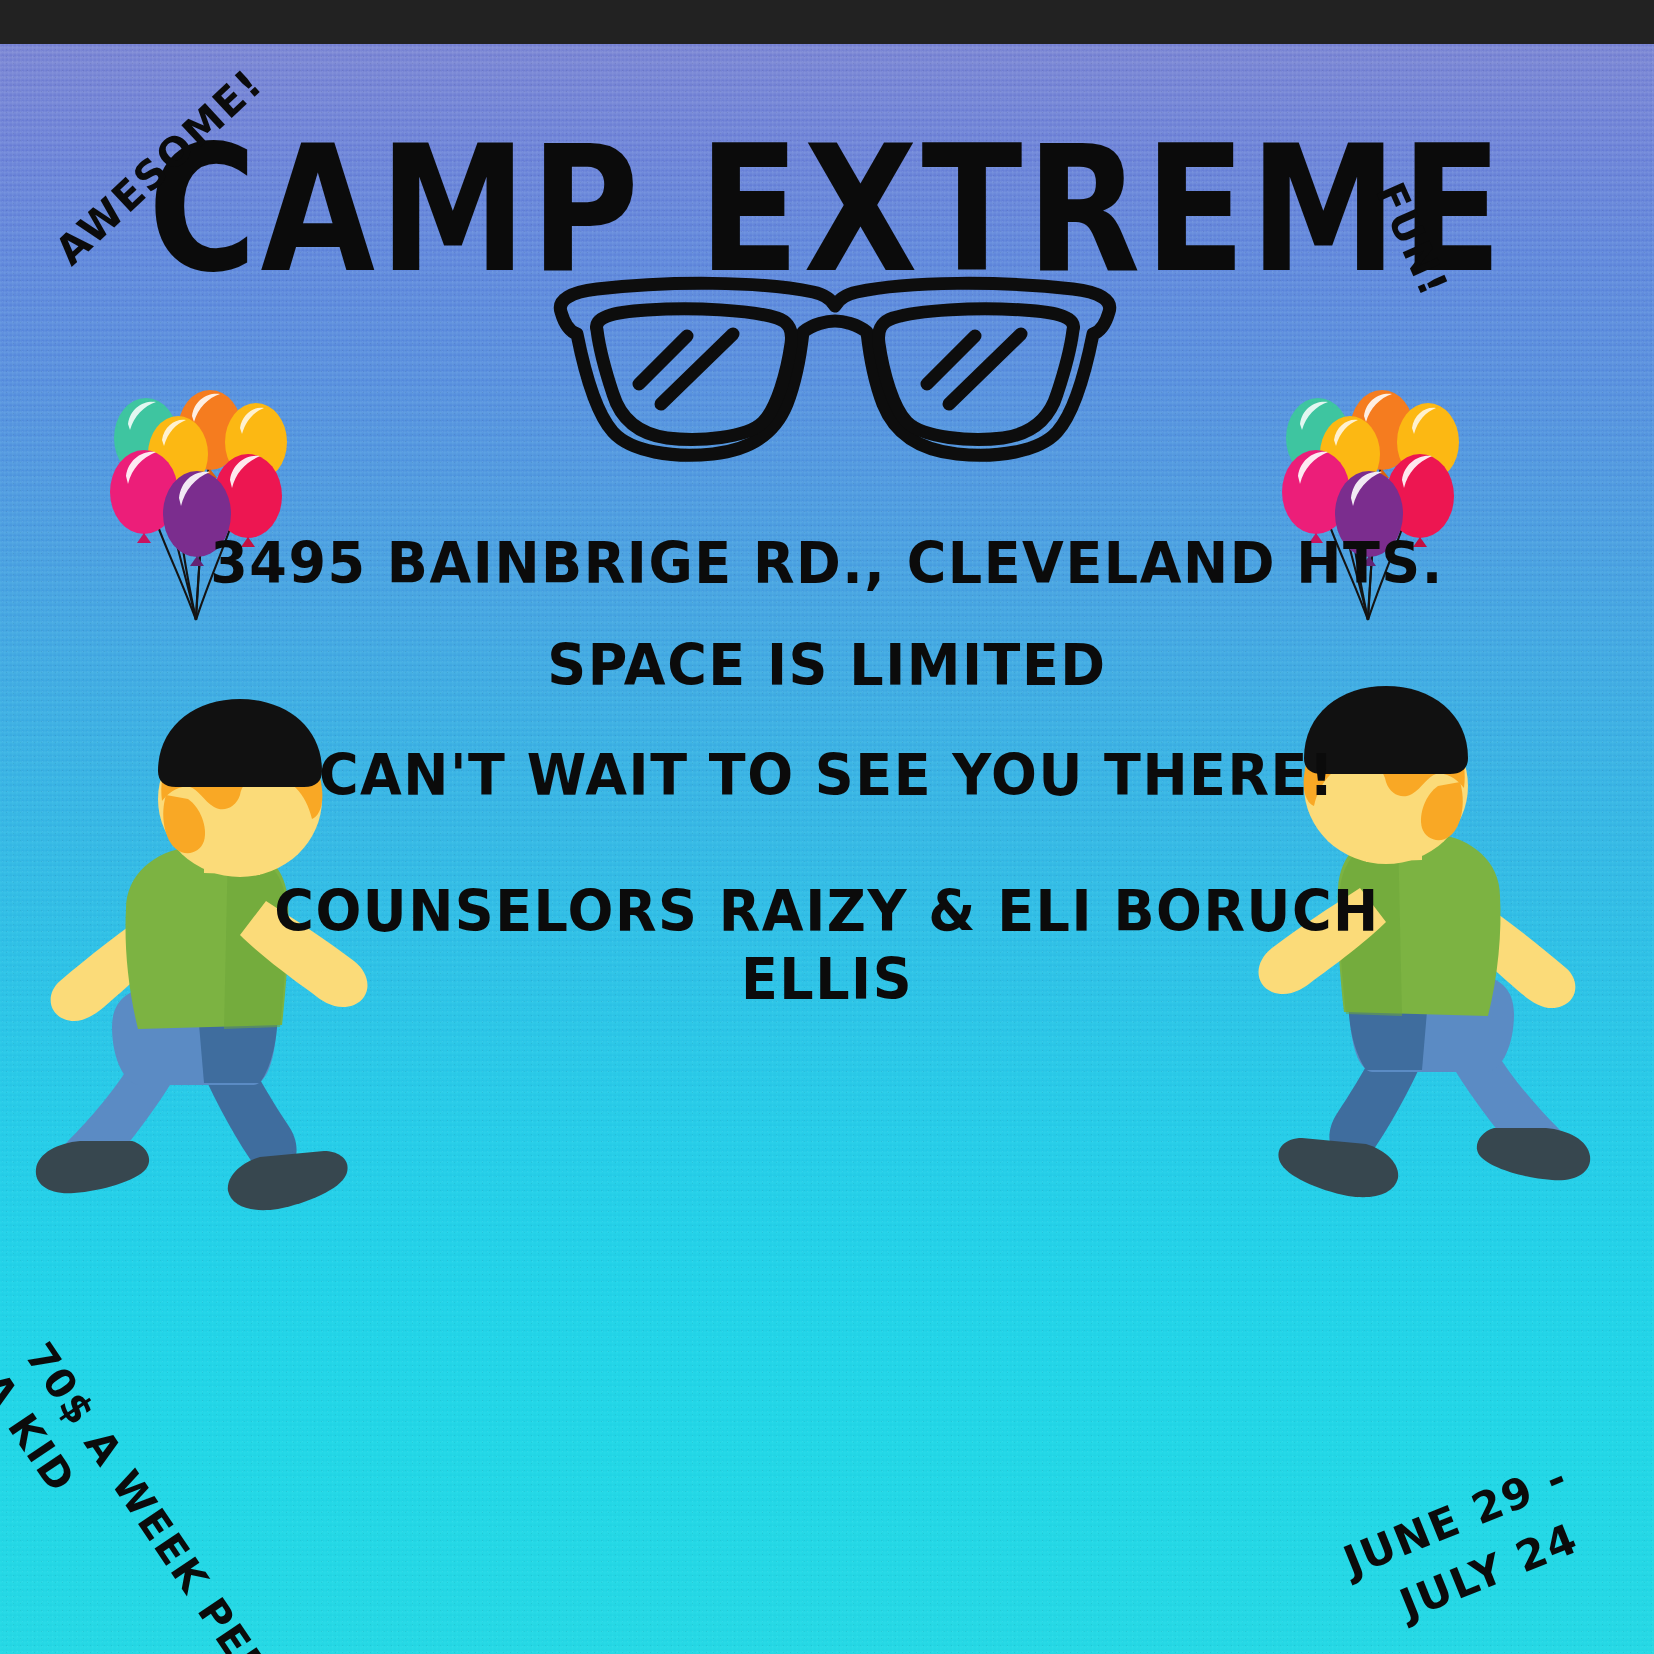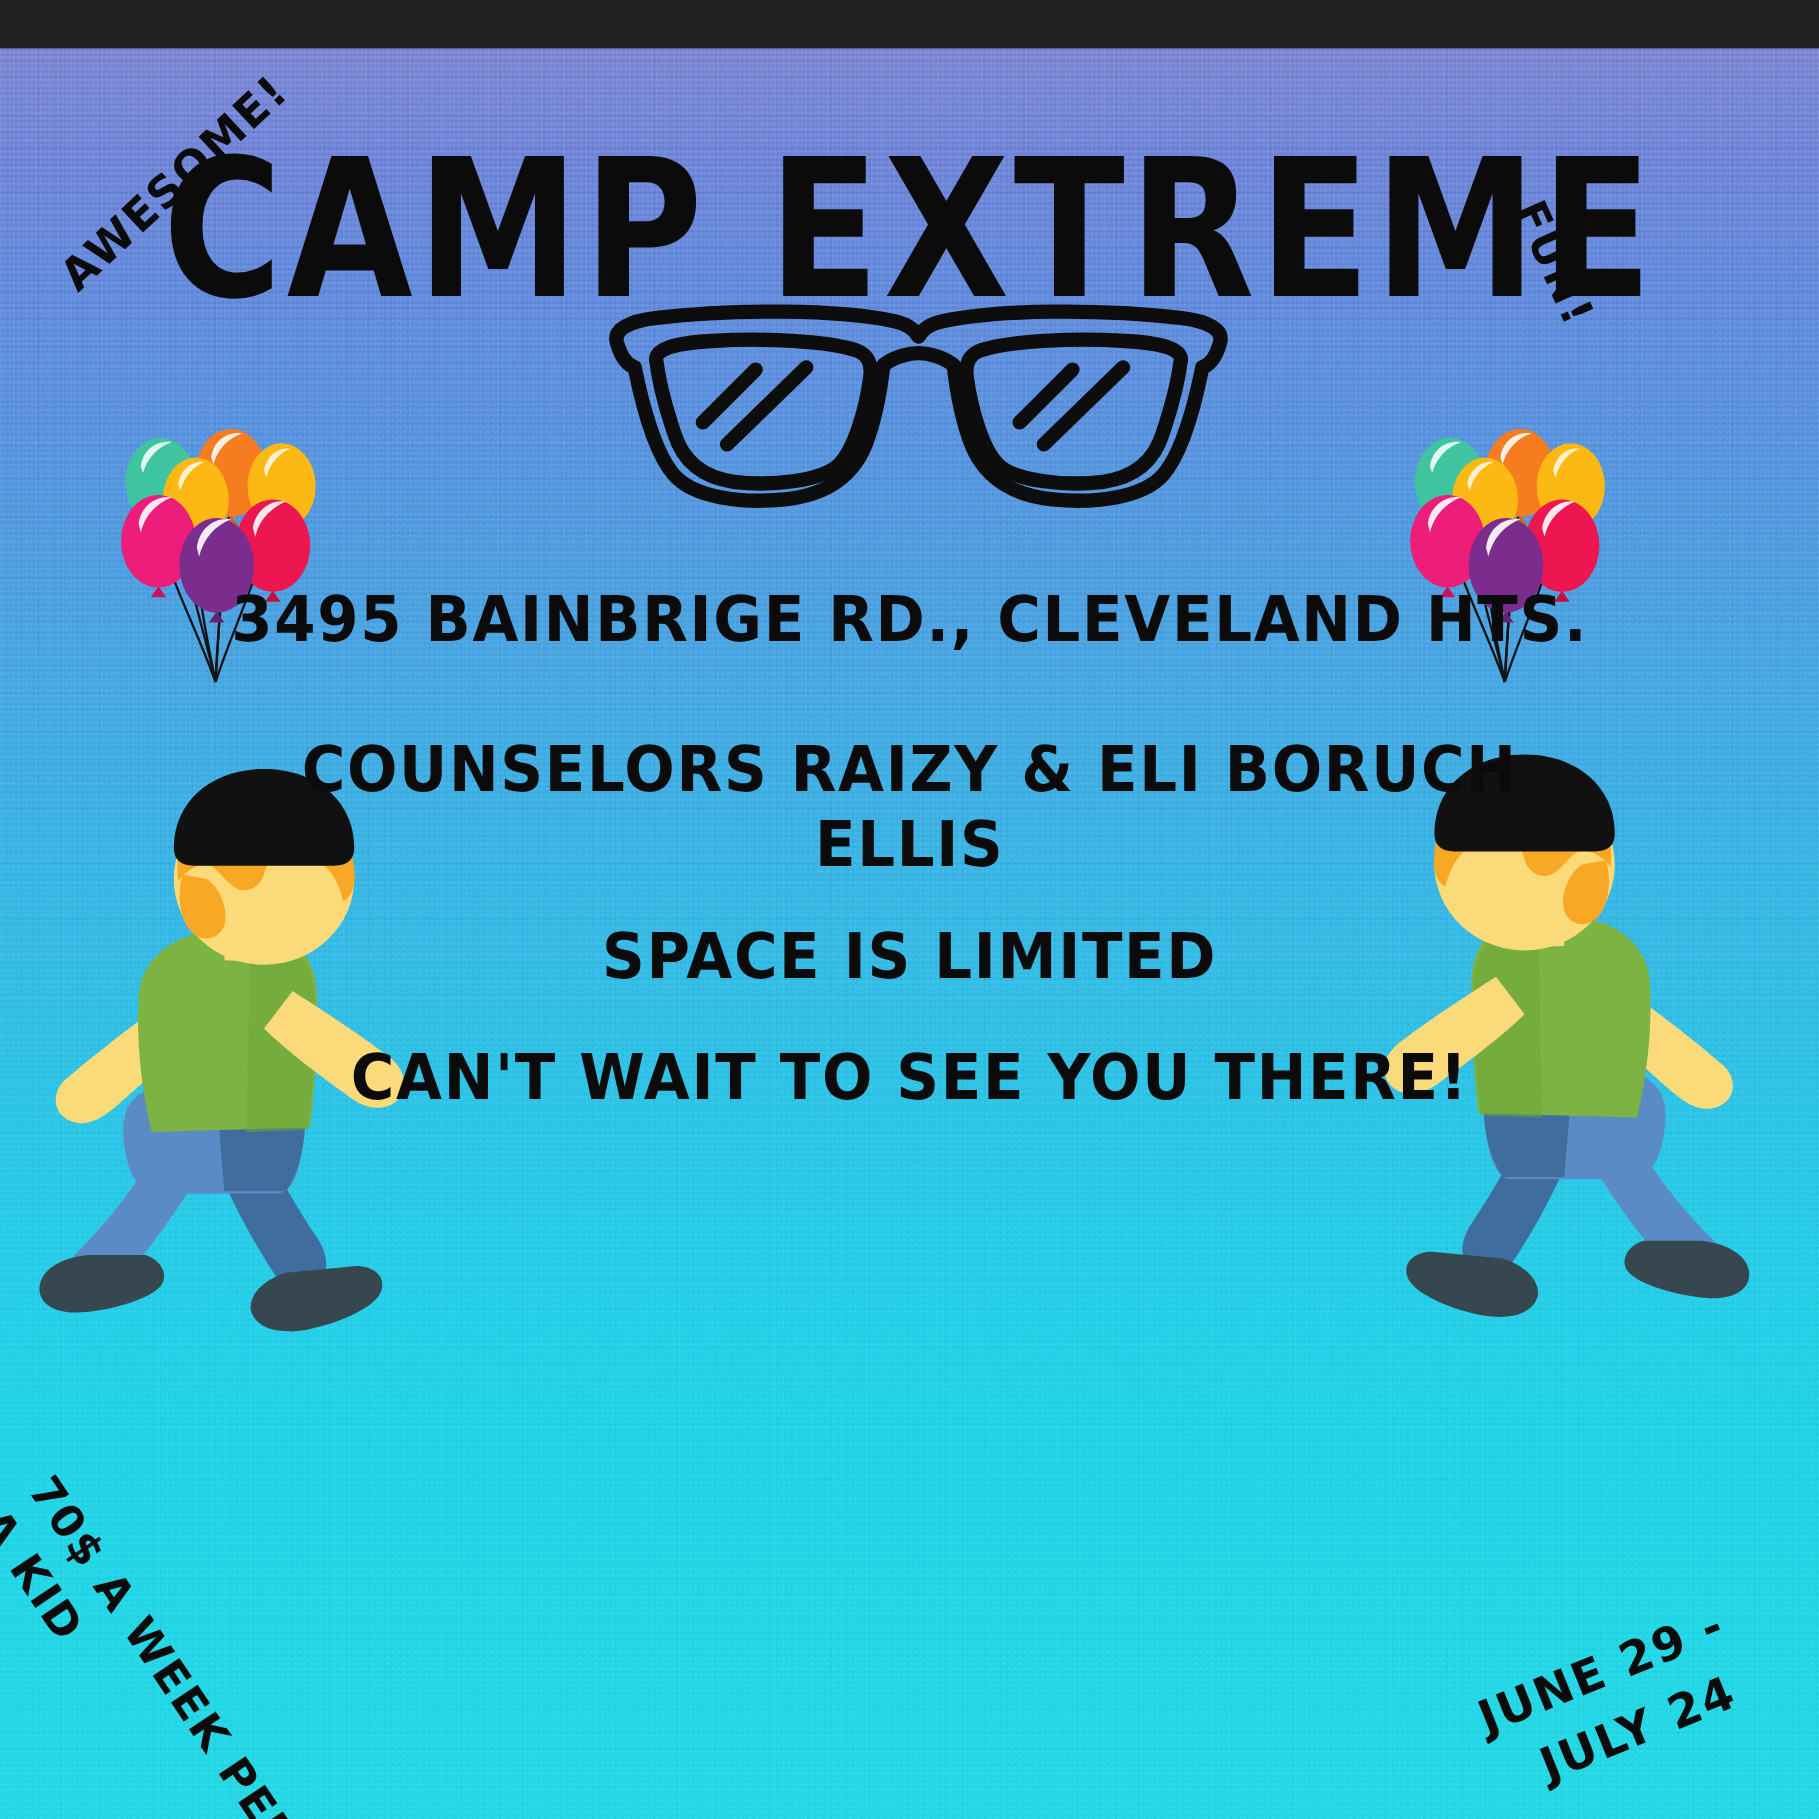--- a/index.html
+++ b/index.html
@@ -376,28 +376,28 @@
         <path d="M130 82 C130 38 166 10 212 10 C258 10 294 38 294 82 C294 92 288 98 276 98
                  L148 98 C136 98 130 92 130 82 Z" fill="#111111"></path>
       </g>
     </svg>
   </div>
 
   <div id="body-copy">
     <div class="blk b4">
       <span class="ln">3495 BAINBRIGE RD., CLEVELAND HTS.</span>
     </div>
+    <div class="blk b6">
+      <span class="ln">SPACE IS LIMITED</span>
+      <span class="ln">CAN'T WAIT TO SEE YOU THERE!</span>
+    </div>
     <div class="blk b7">
       <span class="ln">COUNSELORS RAIZY &amp; ELI BORUCH</span>
       <span class="ln" style="margin-top:0">ELLIS</span>
     </div>
-    <div class="blk b6">
-      <span class="ln">SPACE IS LIMITED</span>
-      <span class="ln">CAN'T WAIT TO SEE YOU THERE!</span>
-    </div>
   </div>
 
   <div id="price">
     <div>70$ A WEEK PER</div>
     <div>A KID</div>
   </div>
 
   <div id="dates">
     <div>JUNE 29 -</div>
     <div style="margin-left:36px">JULY 24</div>

